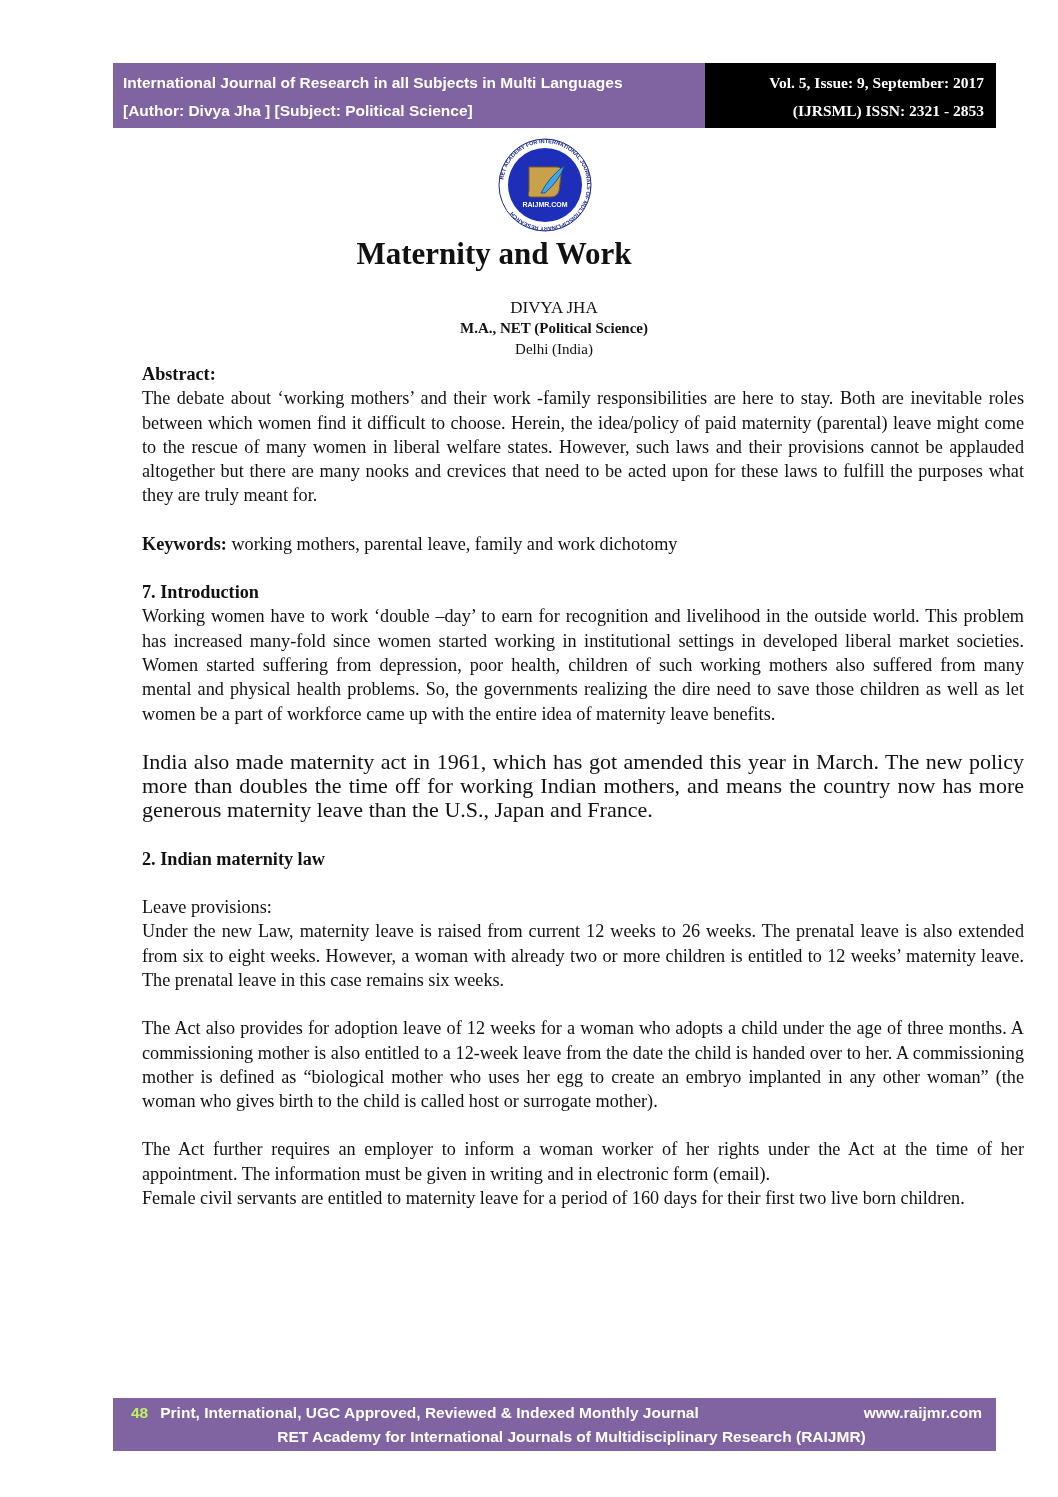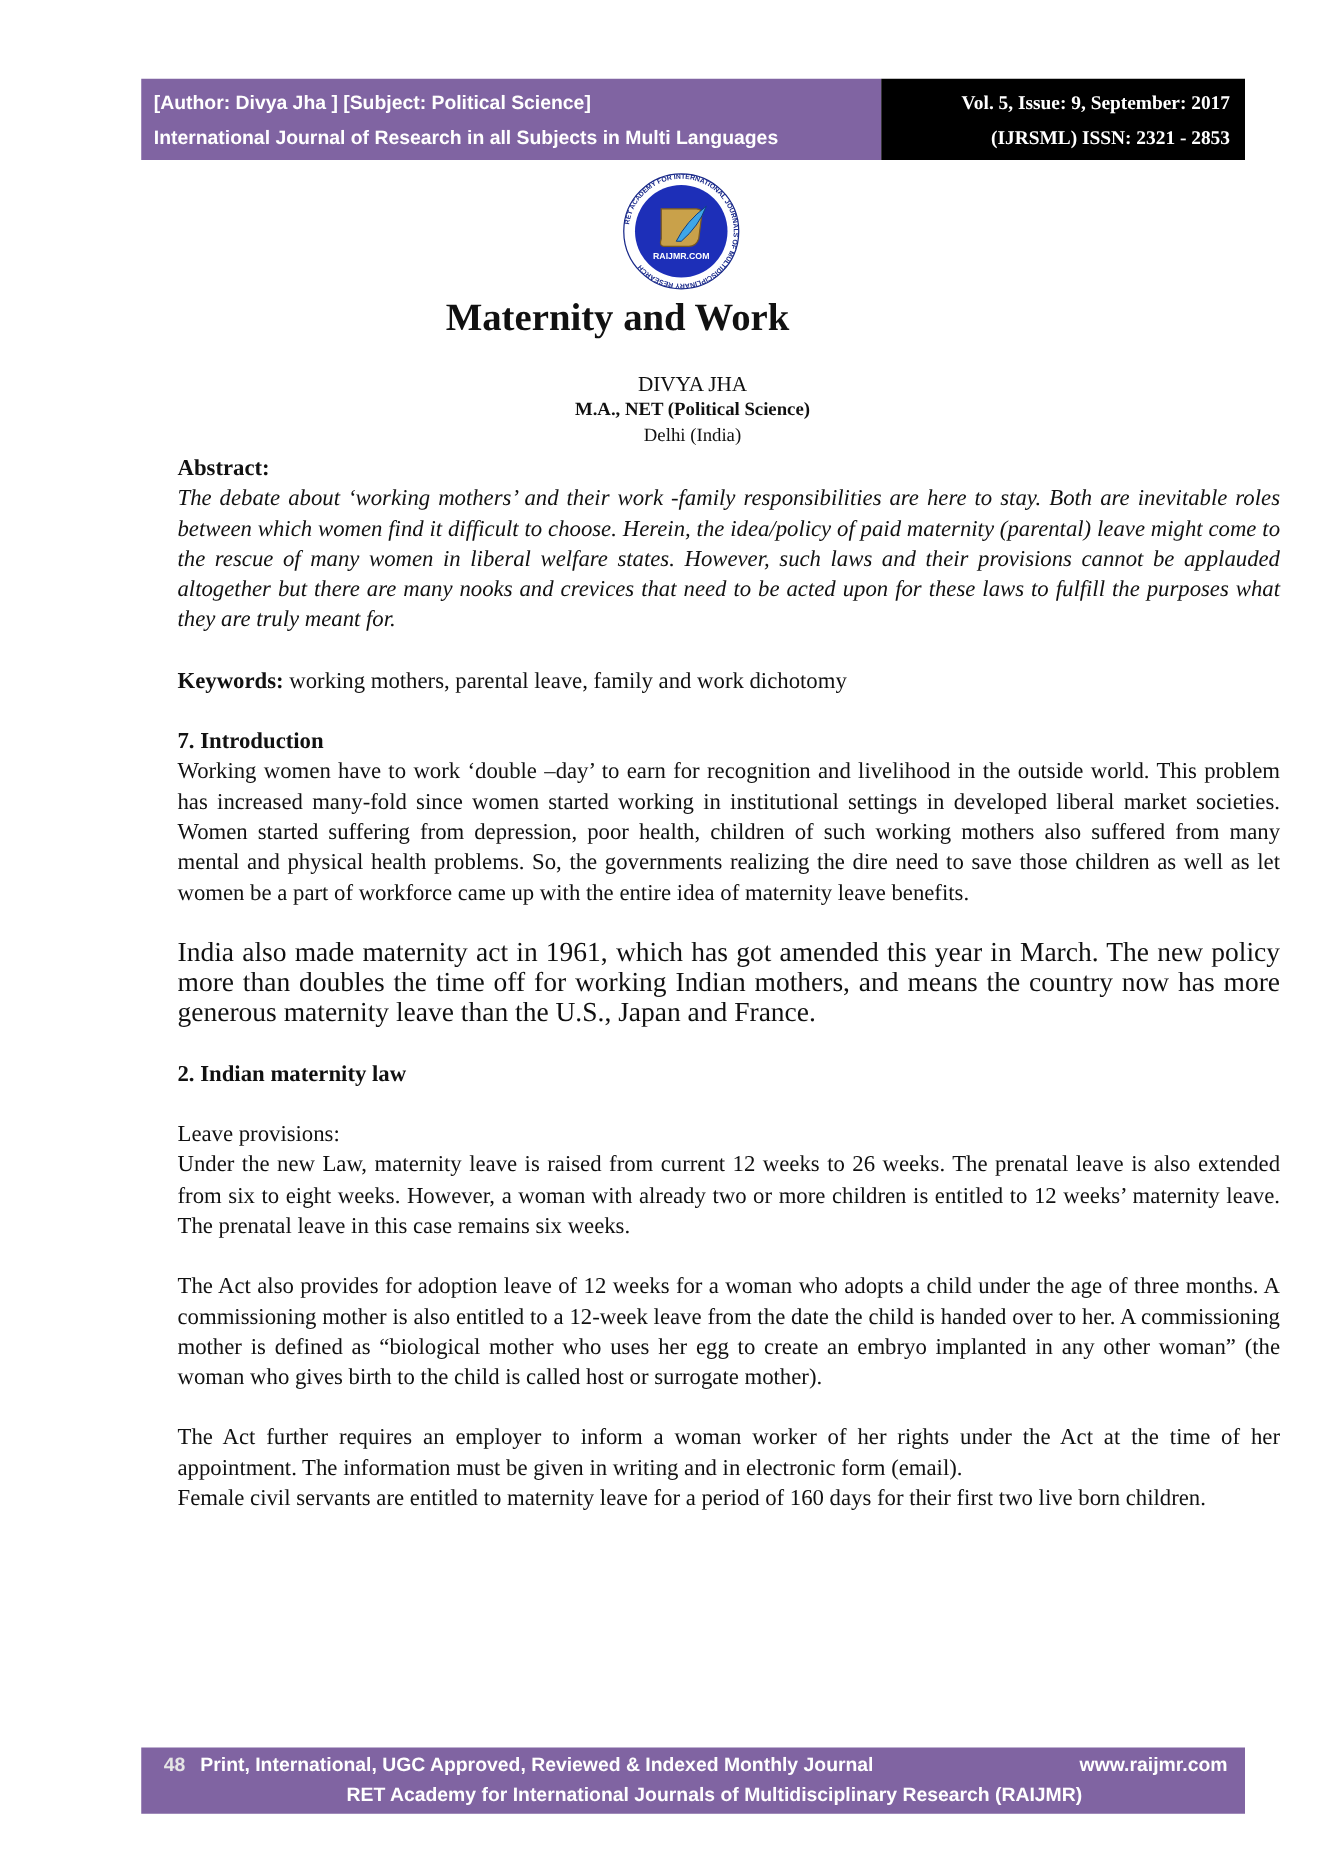--- a/index.html
+++ b/index.html
@@ -13,36 +13,36 @@
 
     .title { position: absolute; left: 0; width: 988px; top: 236px; text-align: center; font-weight: bold; font-size: 31px; }
     .author { position: absolute; left: 0; width: 1108px; top: 297px; text-align: center; font-size: 17px; line-height: 21px; }
     .author .qual { font-weight: bold; font-size: 15px; }
     .author .loc { font-size: 15px; }
 
     .content { position: absolute; left: 114px; top: 362px; width: 882px; font-size: 18.2px; line-height: 24.3px; text-align: justify; margin-left: 28px; }
     .content p { margin: 0; }
     .gap { height: 24px; }
     .h { font-weight: bold; }
-    .abstract-body { font-style: italic; }
+    .abstract-body { }
     .kw-label { font-weight: bold; }
     .highlight { font-size: 22px; }
 
     .footer { position: absolute; left: 113px; top: 1398px; width: 883px; height: 53px; background: #8064a2; color: #fff; font-family: "Liberation Sans", sans-serif; font-weight: bold; font-size: 15.5px; box-sizing: border-box; padding: 3px 14px 0 18px; line-height: 24px; }
     .footer-row1 { display: flex; justify-content: space-between; }
-    .footer-row1 .pg { color: #e5e5e5; margin-right: 12px; margin-top: 33px; }
+    .footer-row1 .pg { color: #bef264; margin-right: 12px; margin-top: 33px; }
     .footer-row2 { text-align: center; padding-left: 30px; }
   </style>
 </head>
 <body>
 
 <div class="header">
   <div class="header-left">
+    <div>International Journal of Research in all Subjects in Multi Languages</div>
     <div>[Author: Divya Jha ] [Subject: Political Science]</div>
-    <div>International Journal of Research in all Subjects in Multi Languages</div>
   </div>
   <div class="header-right">
     <div>Vol. 5, Issue: 9, September: 2017</div>
     <div>(IJRSML)  ISSN: 2321 - 2853</div>
   </div>
 </div>
 
 <div class="logo">
   <svg width="96" height="96" viewBox="0 0 96 96">
     <circle cx="48" cy="48" r="46" fill="#ffffff" stroke="#1a2a8a" stroke-width="1"></circle>

